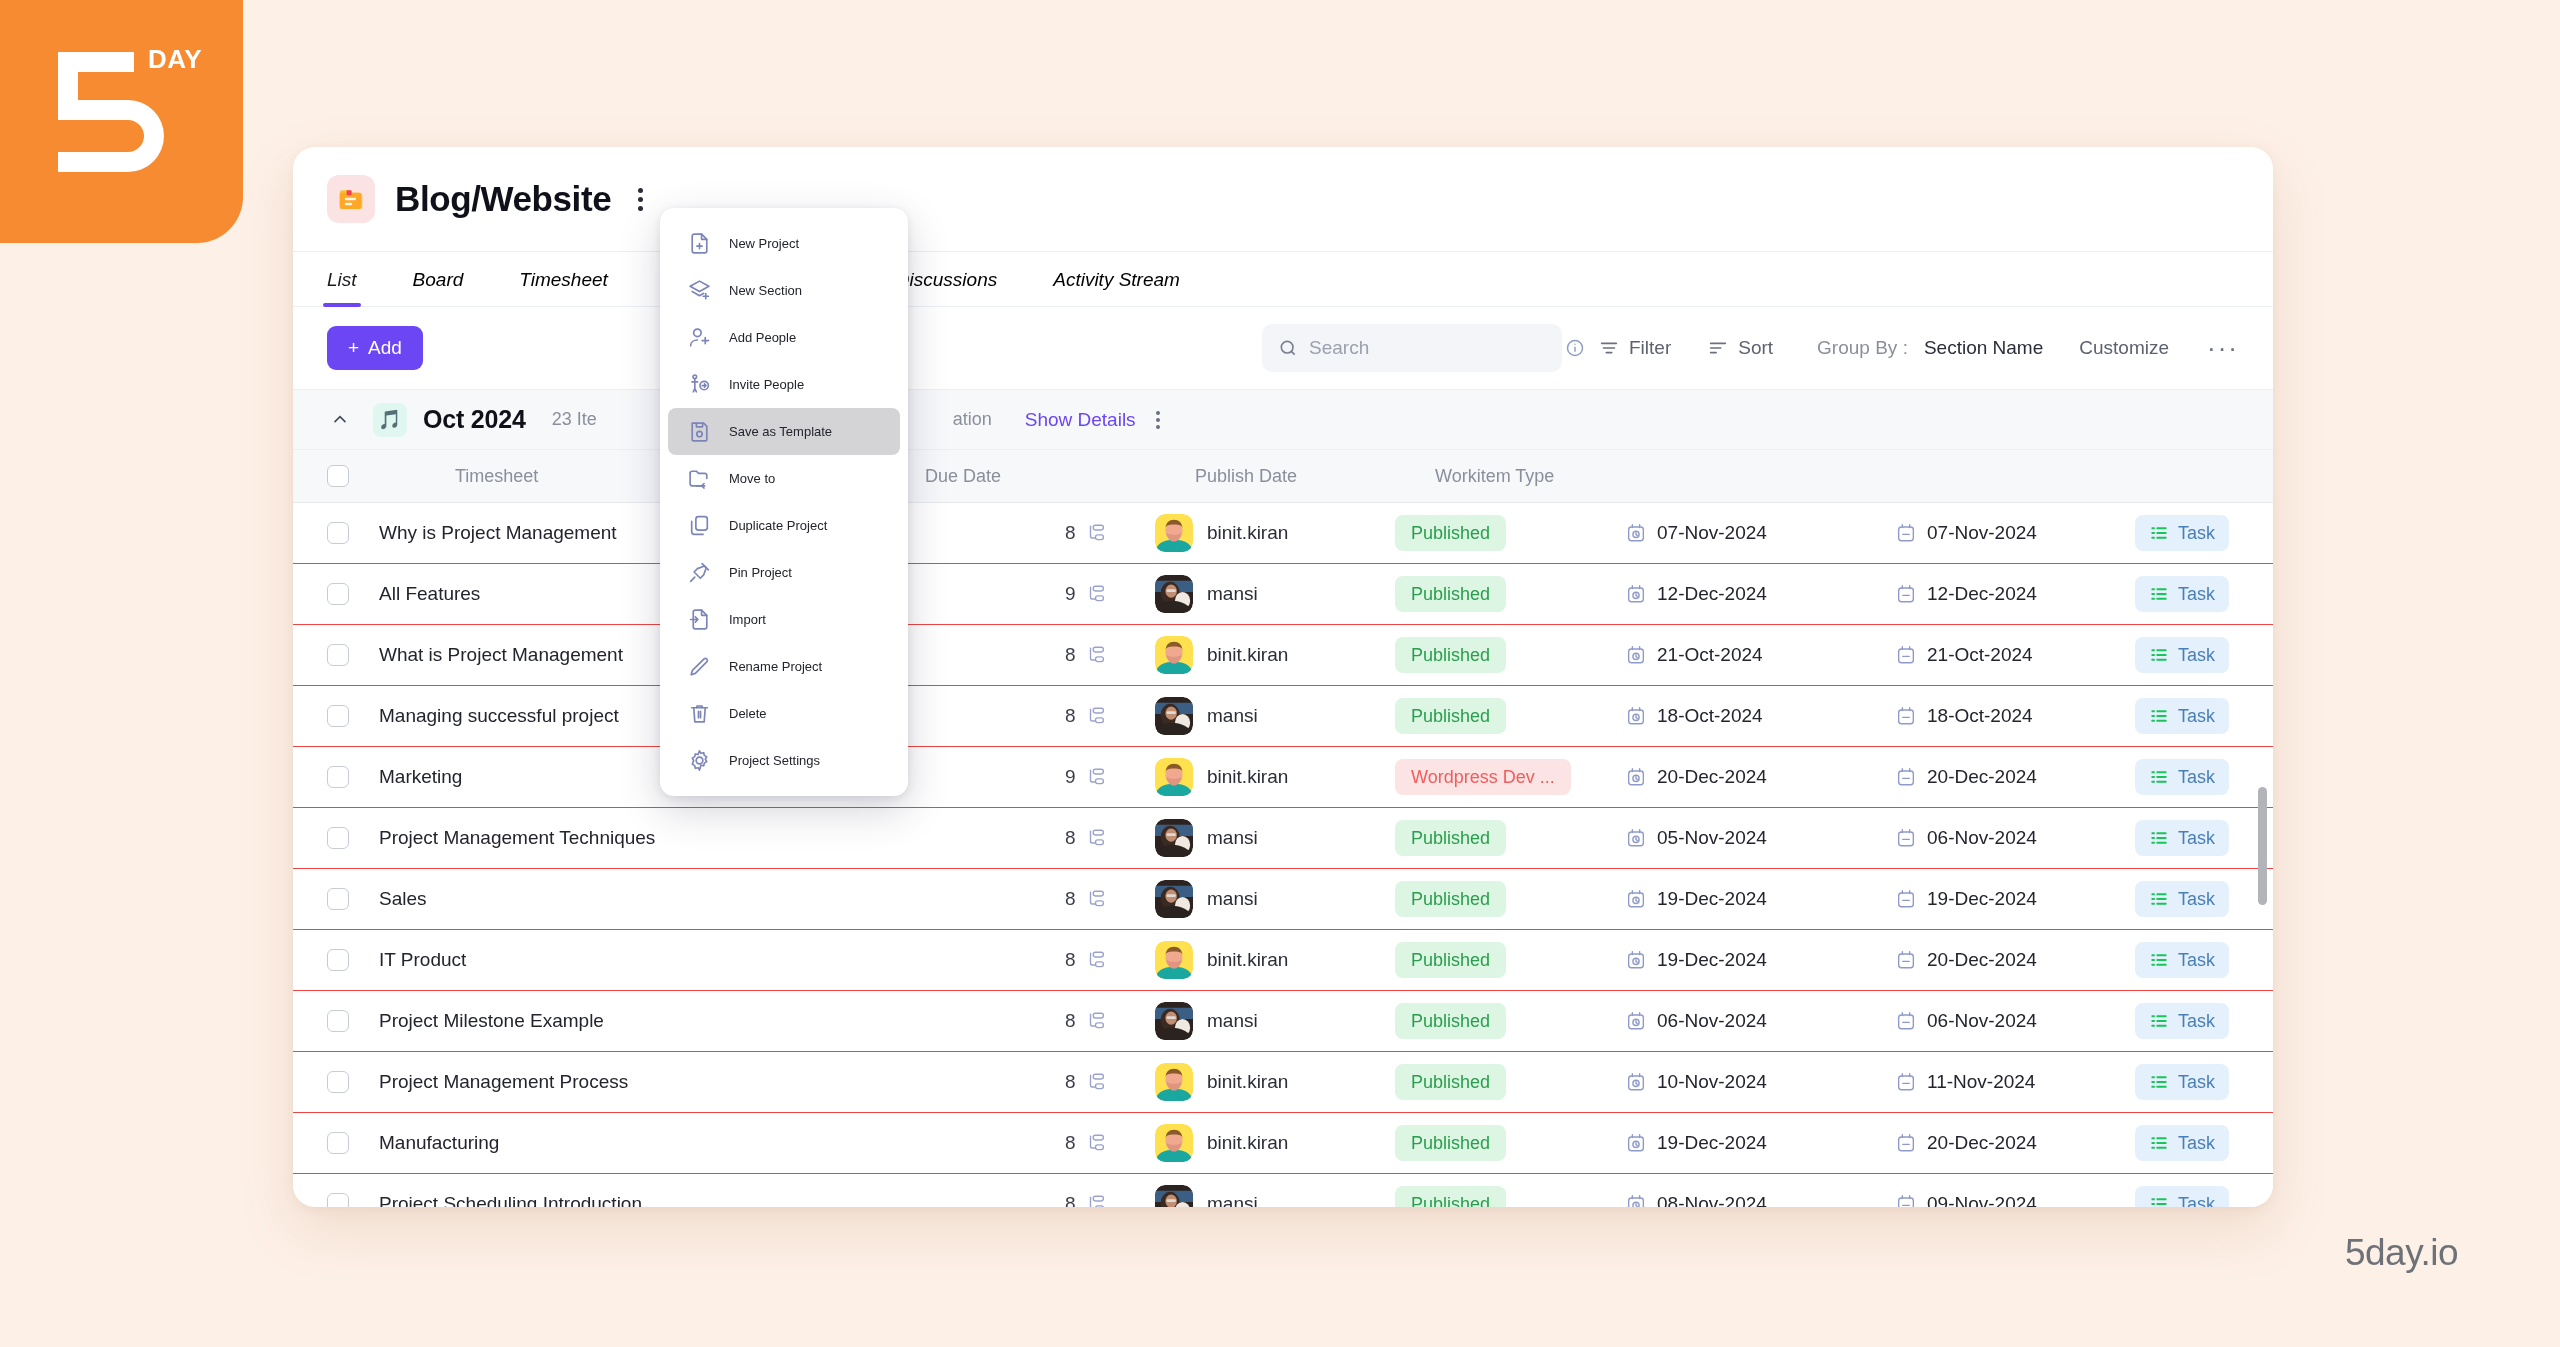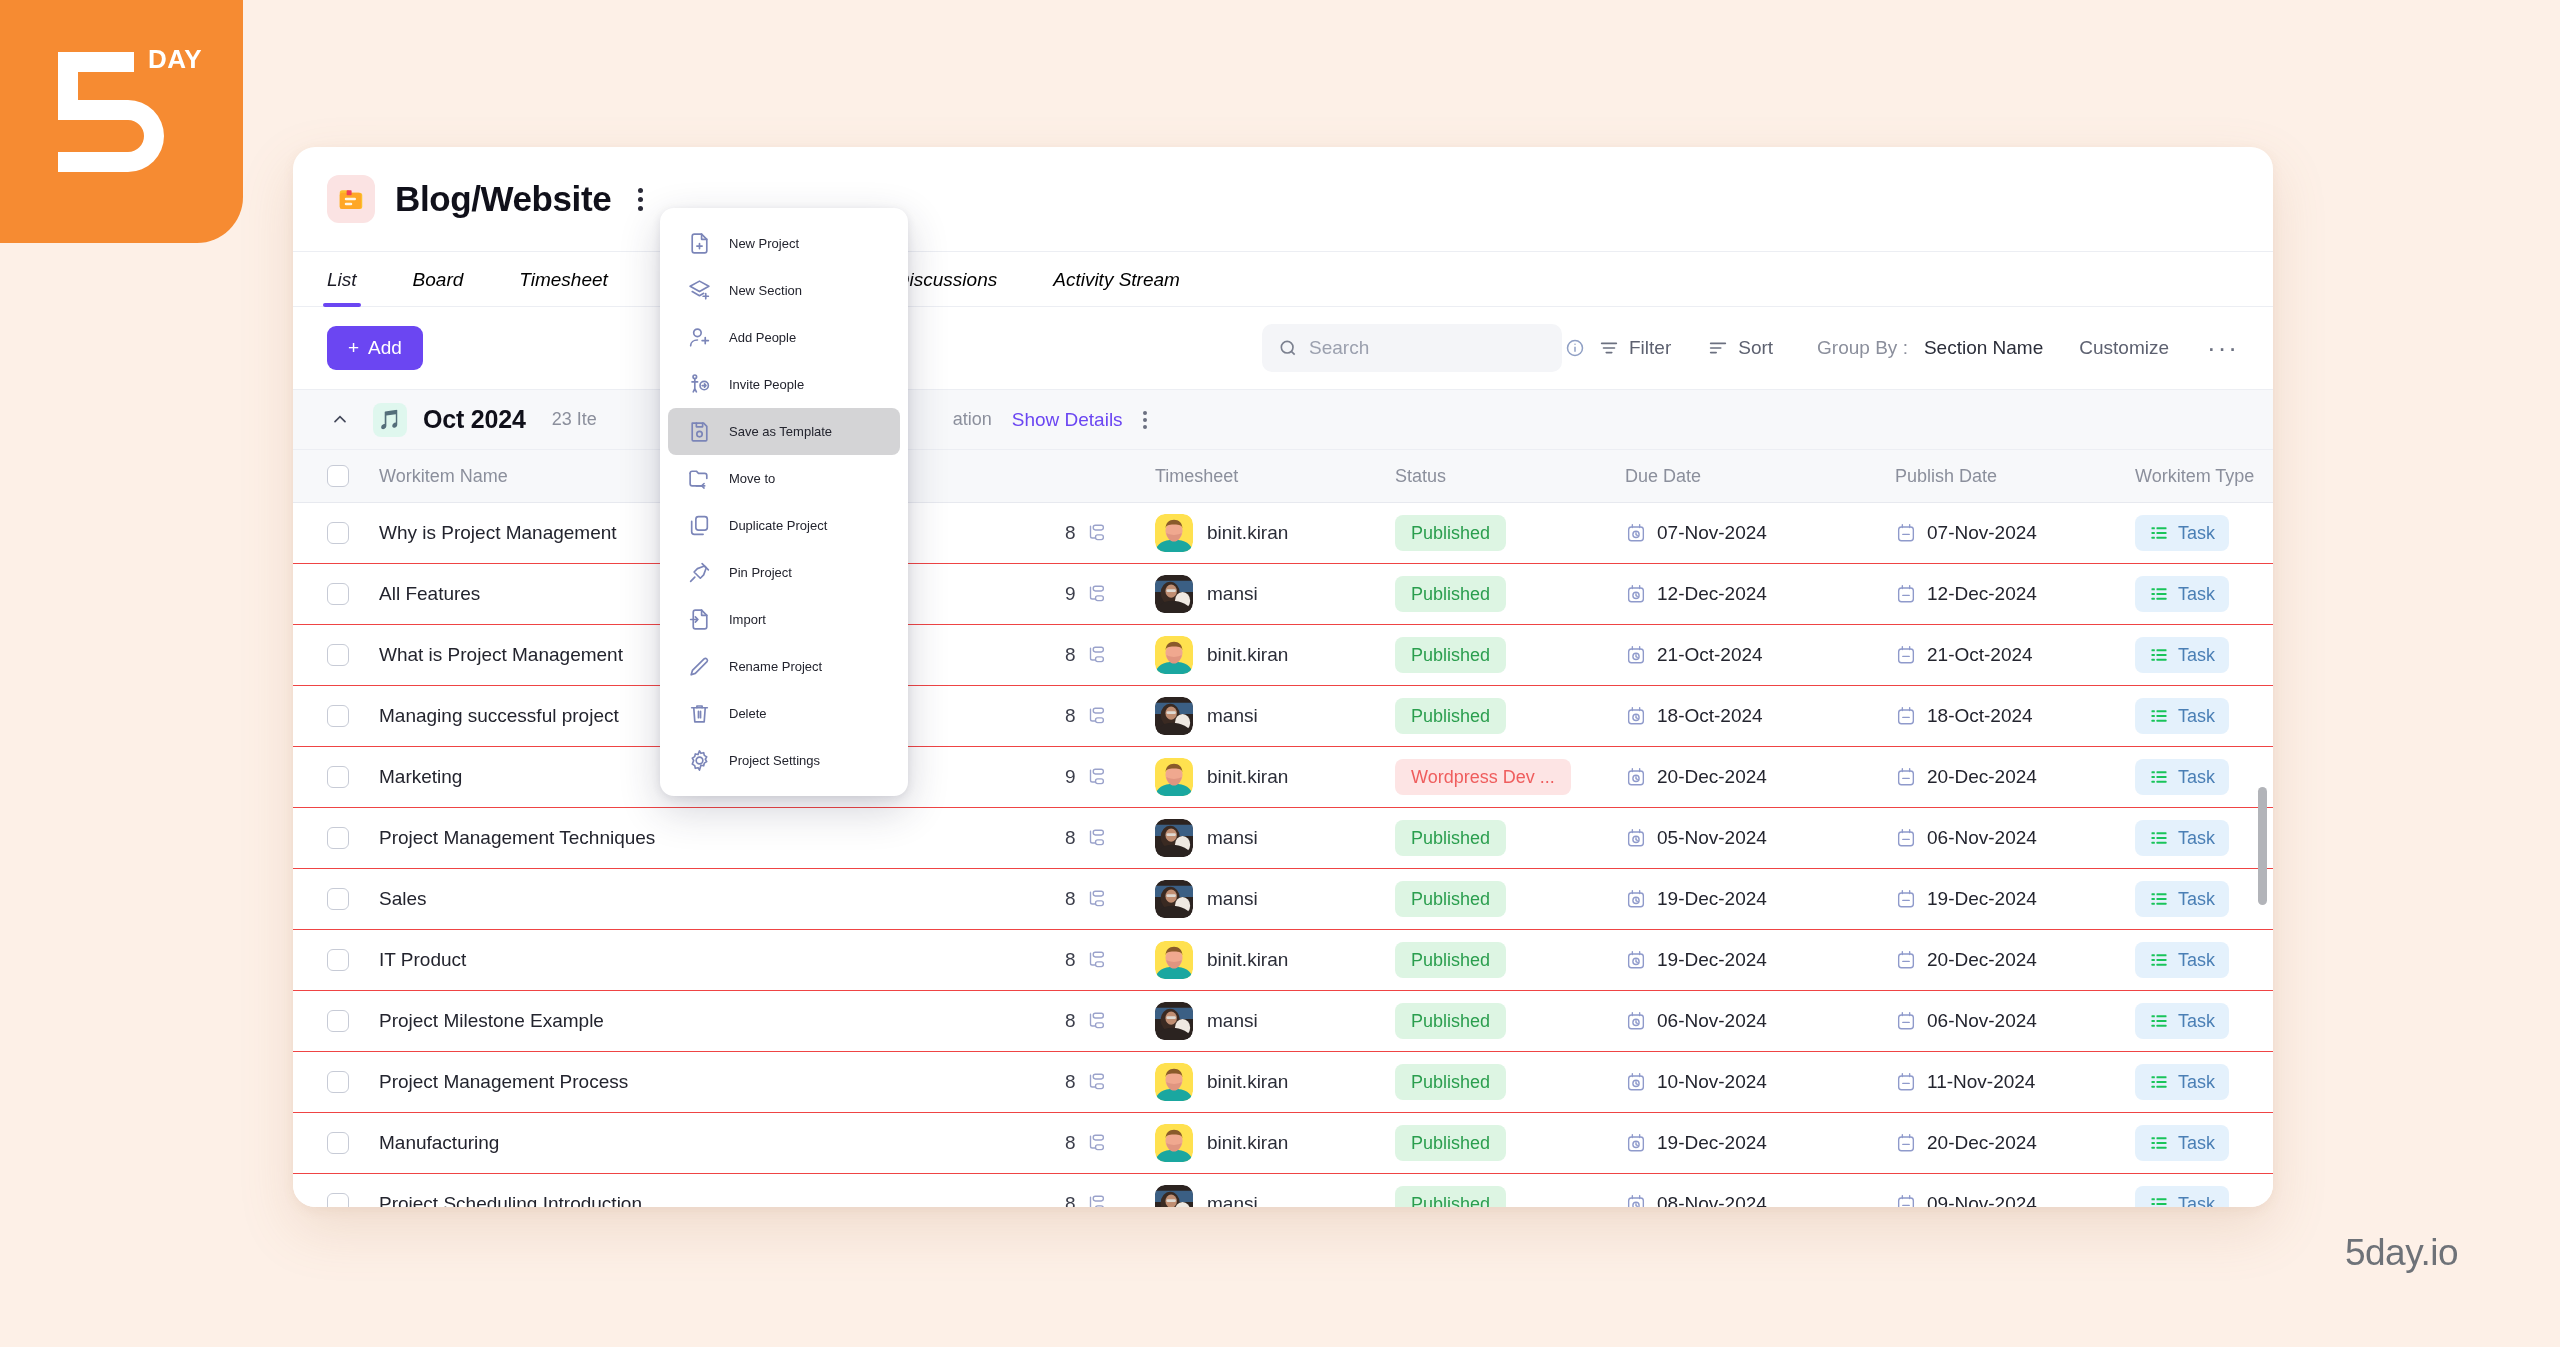--- a/index.html
+++ b/index.html
@@ -92,21 +92,21 @@
     background: #f7f8fa; border-top: 1px solid #eceef3;
   }
   .chev { width: 26px; height: 26px; display: flex; align-items: center; justify-content: center; cursor: pointer; }
   .sect-emoji {
     width: 34px; height: 34px; border-radius: 8px; background: #dff7ee;
     display: flex; align-items: center; justify-content: center; font-size: 19px;
     margin-left: 20px; flex: 0 0 auto;
   }
   .sect-name { font-size: 25px; font-weight: 700; color: #10101a; margin-left: 16px; letter-spacing: -0.2px; }
   .sect-meta { font-size: 18px; color: #8b8f9c; margin-left: 26px; white-space: nowrap; }
-  .show-details { font-size: 19px; color: #6b46f2; margin-left: 20px; cursor: pointer; white-space: nowrap; }
+  .show-details { font-size: 19px; color: #6b46f2; margin-left: 33px; cursor: pointer; white-space: nowrap; }
   .sect-kebab { margin-left: 20px; display: flex; flex-direction: column; gap: 3px; cursor: pointer; }
   .sect-kebab i { width: 4px; height: 4px; border-radius: 50%; background: #6b7080; display: block; }
 
   
   .tbl { width: 100%; }
   .col-head {
     display: flex; align-items: center; height: 54px; padding: 0 34px;
     background: #f7f8fa; border-top: 1px solid #eceef3; border-bottom: 1px solid #e7e9ef;
   }
   .col-head .ch { font-size: 18px; color: #8b8f9c; }
@@ -280,21 +280,20 @@
           <i></i>
           <i></i>
         </div>
     </div>
 
     <div class="tbl">
       <div class="col-head">
         <div class="c-check">
           <div class="cbox"></div>
         </div>
-        <div class="c-name ch">Workitem Name</div>
         <div class="c-sub"></div>
         <div class="c-assignee ch">Timesheet</div>
         <div class="c-status ch">Status</div>
         <div class="c-due ch">Due Date</div>
         <div class="c-pub ch">Publish Date</div>
         <div class="c-type ch">Workitem Type</div>
       </div>
       <div id="rows-host">
           <div class="row">
     <div class="c-check">

